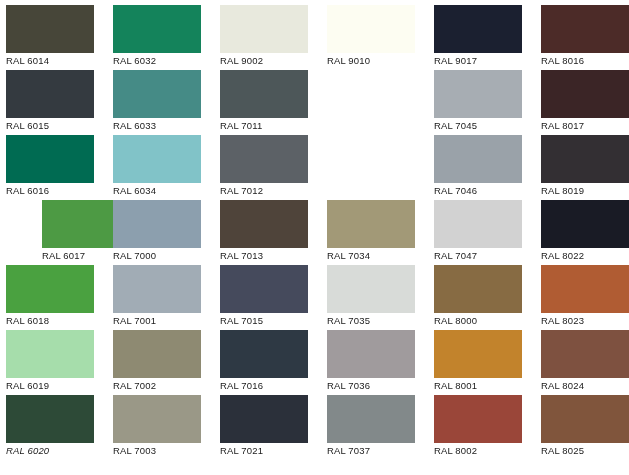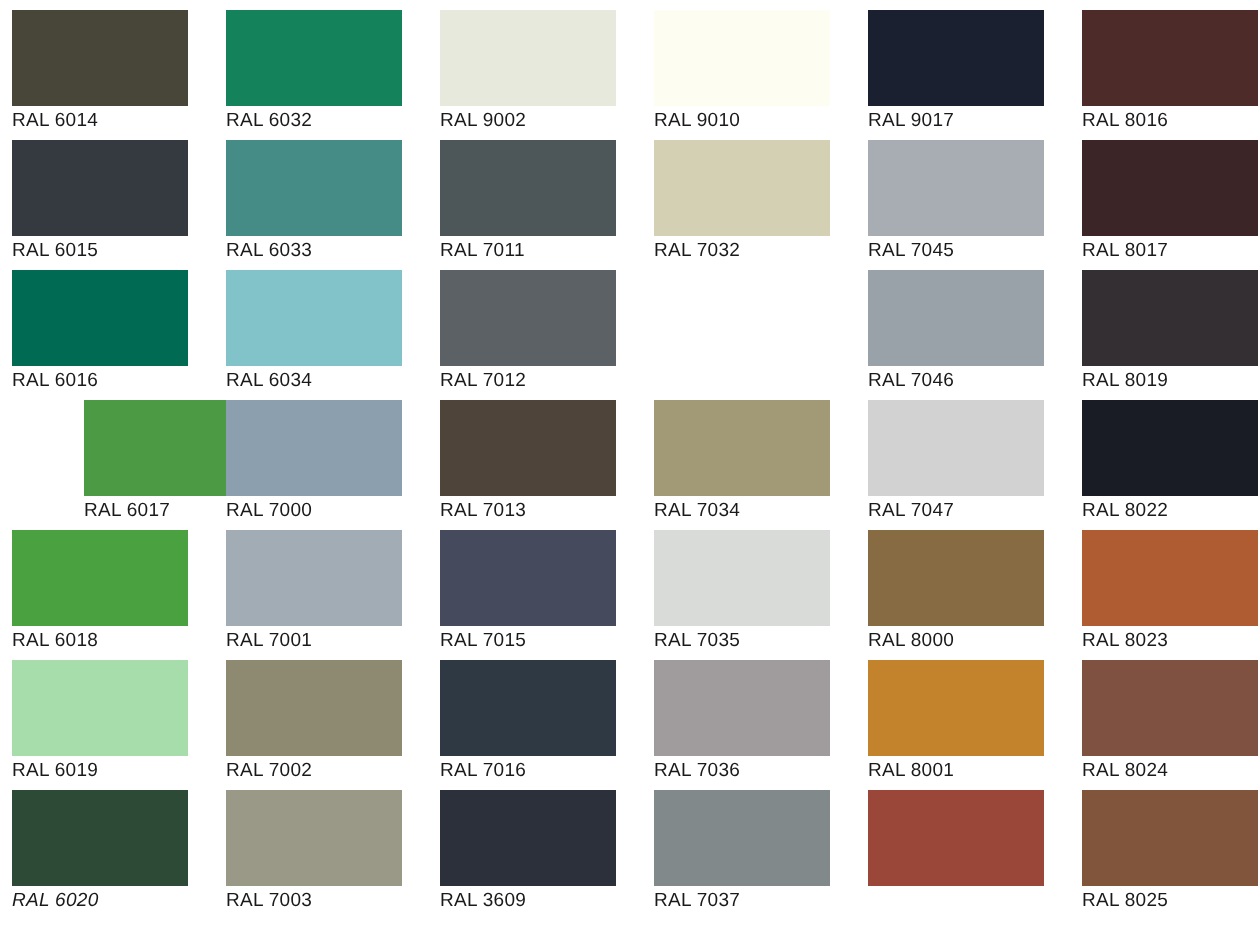--- a/index.html
+++ b/index.html
@@ -80,24 +80,20 @@
       <div class="swatch-label">RAL 6015</div>
     </div>
     <div class="swatch-cell" style="left: 107px; top: 65px;">
       <div class="swatch-chip" style="background-color: rgb(69, 139, 134);"></div>
       <div class="swatch-label">RAL 6033</div>
     </div>
     <div class="swatch-cell" style="left: 214px; top: 65px;">
       <div class="swatch-chip" style="background-color: rgb(77, 87, 89);"></div>
       <div class="swatch-label">RAL 7011</div>
     </div>
-    <div class="swatch-cell" style="left: 321px; top: 65px;">
-      <div class="swatch-chip" style="background-color: rgb(211, 208, 180);"></div>
-      <div class="swatch-label">RAL 7032</div>
-    </div>
     <div class="swatch-cell" style="left: 428px; top: 65px;">
       <div class="swatch-chip" style="background-color: rgb(167, 173, 179);"></div>
       <div class="swatch-label">RAL 7045</div>
     </div>
     <div class="swatch-cell" style="left: 535px; top: 65px;">
       <div class="swatch-chip" style="background-color: rgb(59, 37, 38);"></div>
       <div class="swatch-label">RAL 8017</div>
     </div>
     <div class="swatch-cell" style="left: 0px; top: 130px;">
       <div class="swatch-chip" style="background-color: rgb(0, 107, 82);"></div>
@@ -194,26 +190,27 @@
     <div class="swatch-cell" style="left: 0px; top: 390px; font-style: italic;">
       <div class="swatch-chip" style="background-color: rgb(45, 74, 55);"></div>
       <div class="swatch-label">RAL 6020</div>
     </div>
     <div class="swatch-cell" style="left: 107px; top: 390px;">
       <div class="swatch-chip" style="background-color: rgb(154, 152, 135);"></div>
       <div class="swatch-label">RAL 7003</div>
     </div>
     <div class="swatch-cell" style="left: 214px; top: 390px;">
       <div class="swatch-chip" style="background-color: rgb(43, 48, 58);"></div>
-      <div class="swatch-label">RAL 3609</div>
+      <div class="swatch-label">RAL 7021</div>
     </div>
     <div class="swatch-cell" style="left: 321px; top: 390px;">
       <div class="swatch-chip" style="background-color: rgb(130, 137, 138);"></div>
       <div class="swatch-label">RAL 7037</div>
     </div>
     <div class="swatch-cell" style="left: 428px; top: 390px;">
       <div class="swatch-chip" style="background-color: rgb(154, 70, 57);"></div>
+      <div class="swatch-label">RAL 8002</div>
     </div>
     <div class="swatch-cell" style="left: 535px; top: 390px;">
       <div class="swatch-chip" style="background-color: rgb(128, 85, 60);"></div>
       <div class="swatch-label">RAL 8025</div>
     </div>
   </div>
 
 </body></html>

